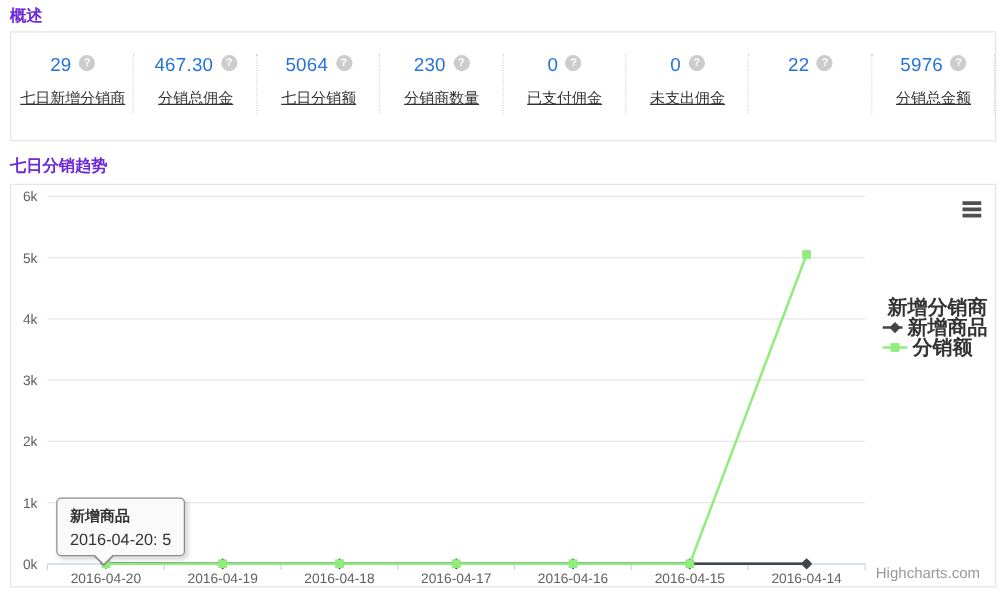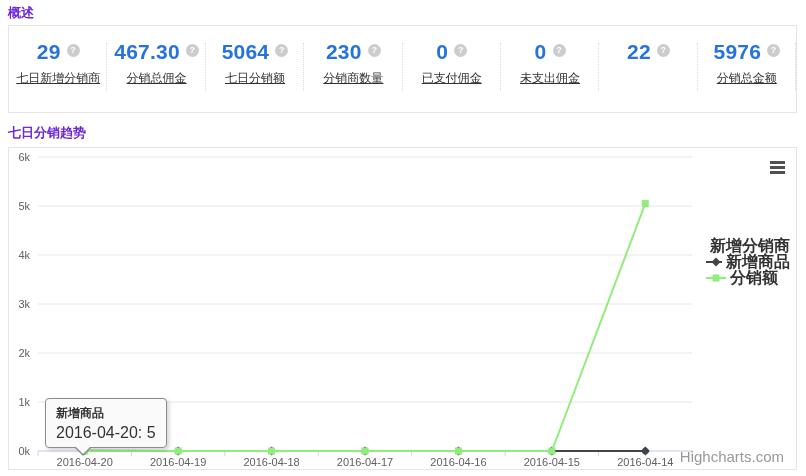--- a/index.html
+++ b/index.html
@@ -10,21 +10,21 @@
   .title-trend{top:124px;}
 
   
   .stats-panel{position:absolute;left:8px;top:25px;width:789px;height:88px;
                box-sizing:border-box;border:1px solid #e5e5e5;background:#fff;
                display:flex;align-items:stretch;}
   .stat-cell{flex:1 1 0;position:relative;text-align:center;padding-top:14px;}
   .stat-cell::after{content:"";position:absolute;right:0;top:17px;height:48px;
                     border-right:1px dotted #d9d9d9;}
   .stat-top{display:flex;align-items:center;justify-content:center;height:24px;}
-  .stat-value{font-size:21px;color:#2673dd;letter-spacing:0.2px;font-weight:bold;}
+  .stat-value{font-size:15px;color:#2673dd;letter-spacing:0.2px;}
   .stat-help{display:inline-block;width:13px;height:13px;margin-left:6px;margin-top:-4px;
              border-radius:50%;background:#ccc;color:#fff;font-size:9px;font-weight:bold;
              line-height:13px;text-align:center;cursor:pointer;}
   .stat-label{margin-top:6px;font-size:12px;color:#333;text-decoration:underline;}
 
   
   .chart-panel{position:absolute;left:8px;top:147px;width:789px;height:323px;
                box-sizing:border-box;border:1px solid #e5e5e5;background:#fff;}
   .chart-svg{position:absolute;left:0;top:0;}
   svg text{font-family:"Liberation Sans","DejaVu Sans",sans-serif;}
@@ -38,23 +38,23 @@
   .legend-label{font-size:16px;color:#333;margin-left:4px;font-weight:bold;white-space:nowrap;}
 
   .hc-tooltip{position:absolute;left:36px;top:250px;z-index:5;background:rgba(250,250,250,0.96);
               border:1px solid #8c8c8c;border-radius:4px;padding:6px 10px 5px 10px;
               box-shadow:2px 2px 4px rgba(0,0,0,0.18);pointer-events:none;white-space:nowrap;}
   .hc-tooltip::before{content:"";position:absolute;left:28px;bottom:-9px;border:9px solid transparent;
               border-top-color:#8c8c8c;border-bottom:0;}
   .hc-tooltip::after{content:"";position:absolute;left:29px;bottom:-7px;border:8px solid transparent;
               border-top-color:#fafafa;border-bottom:0;}
   .tooltip-series{font-size:12px;font-weight:bold;color:#333;}
-  .tooltip-value{font-size:16px;color:#333;margin-top:2px;}
-
-  .credits{position:absolute;right:12px;bottom:4px;font-size:15px;color:#999;cursor:pointer;}
+  .tooltip-value{font-size:13px;color:#333;margin-top:2px;}
+
+  .credits{position:absolute;right:12px;bottom:4px;font-size:12px;color:#999;cursor:pointer;}
 </style>
 </head>
 <body>
 
 <div class="section-title title-overview">概述</div>
 
 <div class="stats-panel" id="statsPanel">
     <div class="stat-cell">
       <div class="stat-top">
         <span class="stat-value">29</span>

